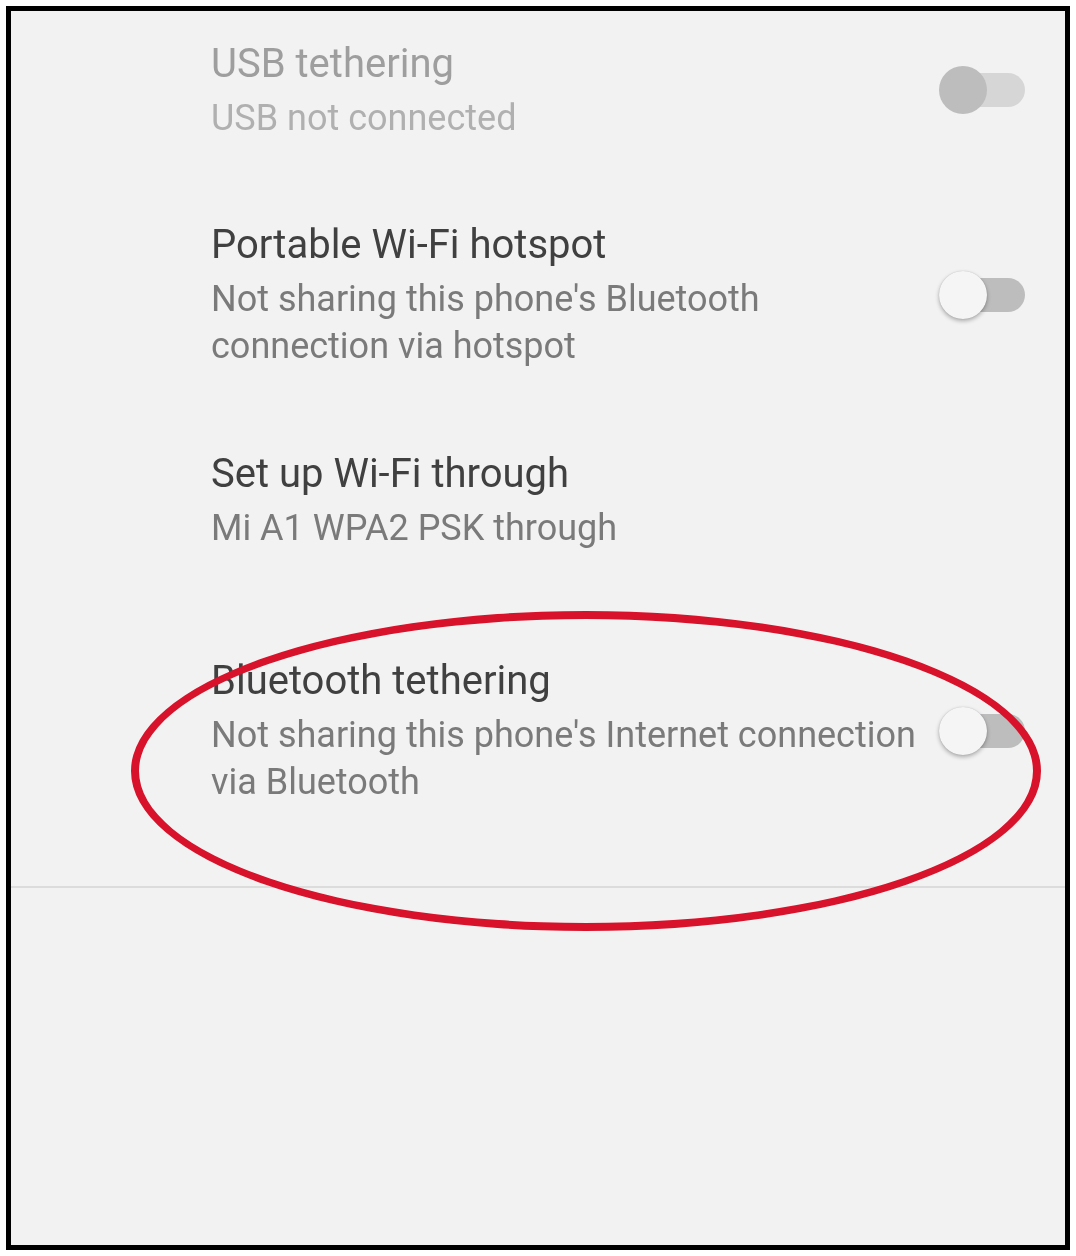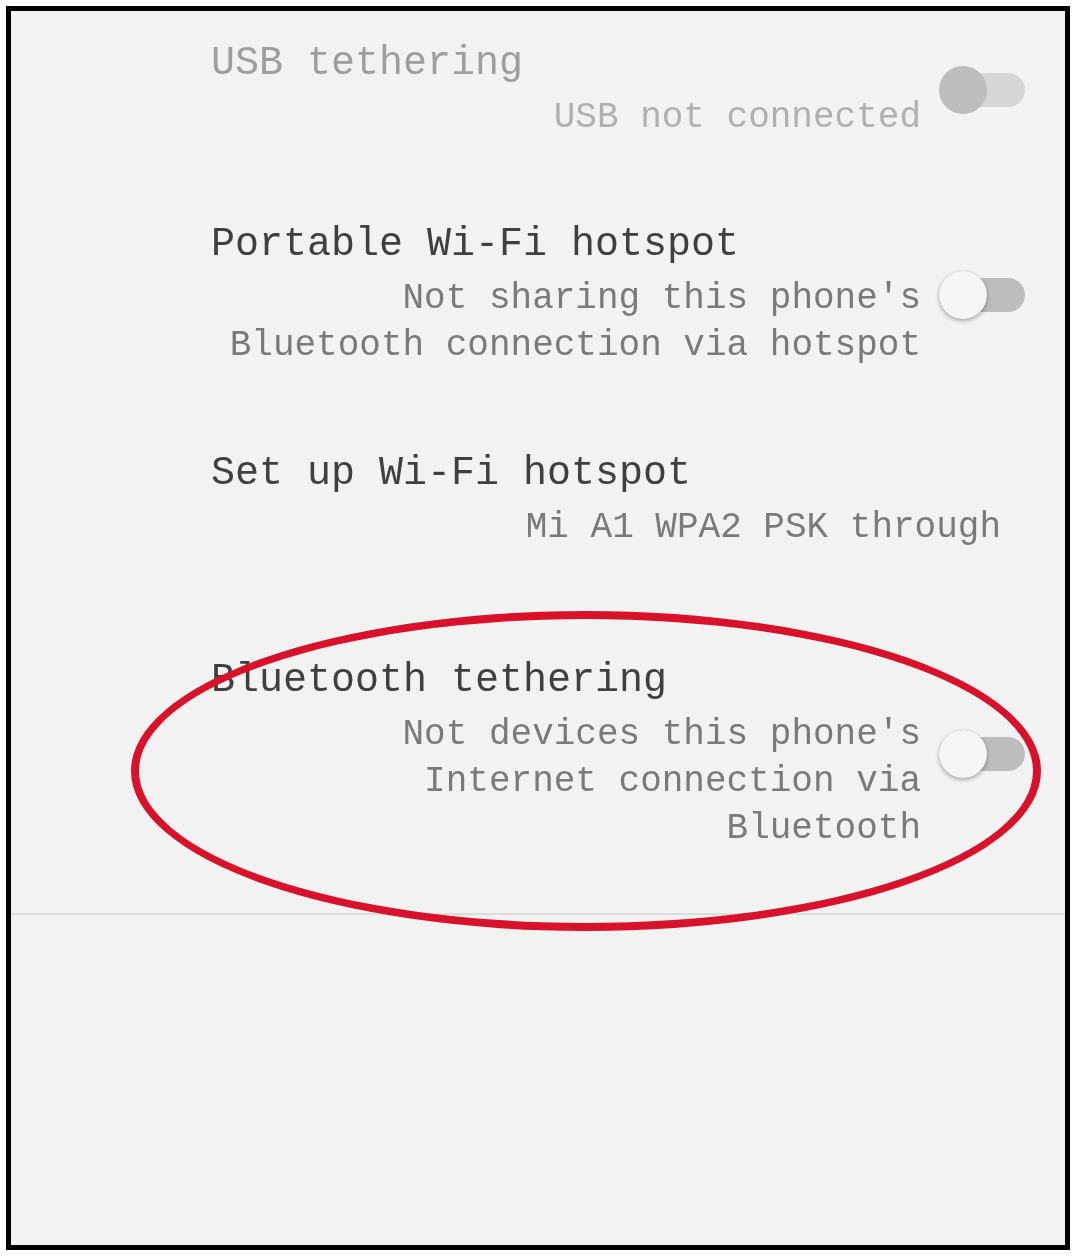--- a/index.html
+++ b/index.html
@@ -9,42 +9,40 @@
     background: #fff;
     padding: 6px;
   }
   .frame {
     width: 100%;
     height: 100%;
     border: 5px solid #000;
     background: #f2f2f2;
     position: relative;
     overflow: hidden;
-    font-family: Liberation Mono, monospace;
   }
   .row {
     display: flex;
     align-items: center;
     padding: 28px 40px 28px 200px;
     position: relative;
   }
   .row .text { flex: 1 1 auto; padding-right: 24px; }
   .title {
     font-size: 40px;
     color: #404040;
     font-weight: 400;
     line-height: 1.25;
   }
   .subtitle {
     font-size: 36px;
     color: #7a7a7a;
     font-weight: 400;
     line-height: 1.3;
     margin-top: 6px;
-    text-align: right;
   }
   .row.disabled .title { color: #9e9e9e; }
   .row.disabled .subtitle { color: #b0b0b0; }
 
   
   .switch {
     position: relative;
     width: 80px;
     height: 34px;
     flex: 0 0 auto;
@@ -126,29 +124,29 @@
       <div class="subtitle">Not sharing this phone's Bluetooth connection via hotspot</div>
     </div>
     <div class="switch">
       <div class="track"></div>
       <div class="thumb"></div>
     </div>
   </div>
 
   <div class="row" style="padding-top:40px;padding-bottom:40px;">
     <div class="text">
-      <div class="title">Set up Wi-Fi hotspot</div>
+      <div class="title">Set up Wi-Fi through</div>
       <div class="subtitle">Mi A1 WPA2 PSK through</div>
     </div>
   </div>
 
-  <div class="row" style="padding-top:64px;padding-bottom:60px;">
+  <div class="row" style="padding-top:64px;padding-bottom:80px;">
     <div class="text">
       <div class="title">Bluetooth tethering</div>
-      <div class="subtitle">Not devices this phone's Internet connection via Bluetooth</div>
+      <div class="subtitle">Not sharing this phone's Internet connection via Bluetooth</div>
     </div>
     <div class="switch">
       <div class="track"></div>
       <div class="thumb"></div>
     </div>
   </div>
 
   <div class="divider"></div>
 
 

